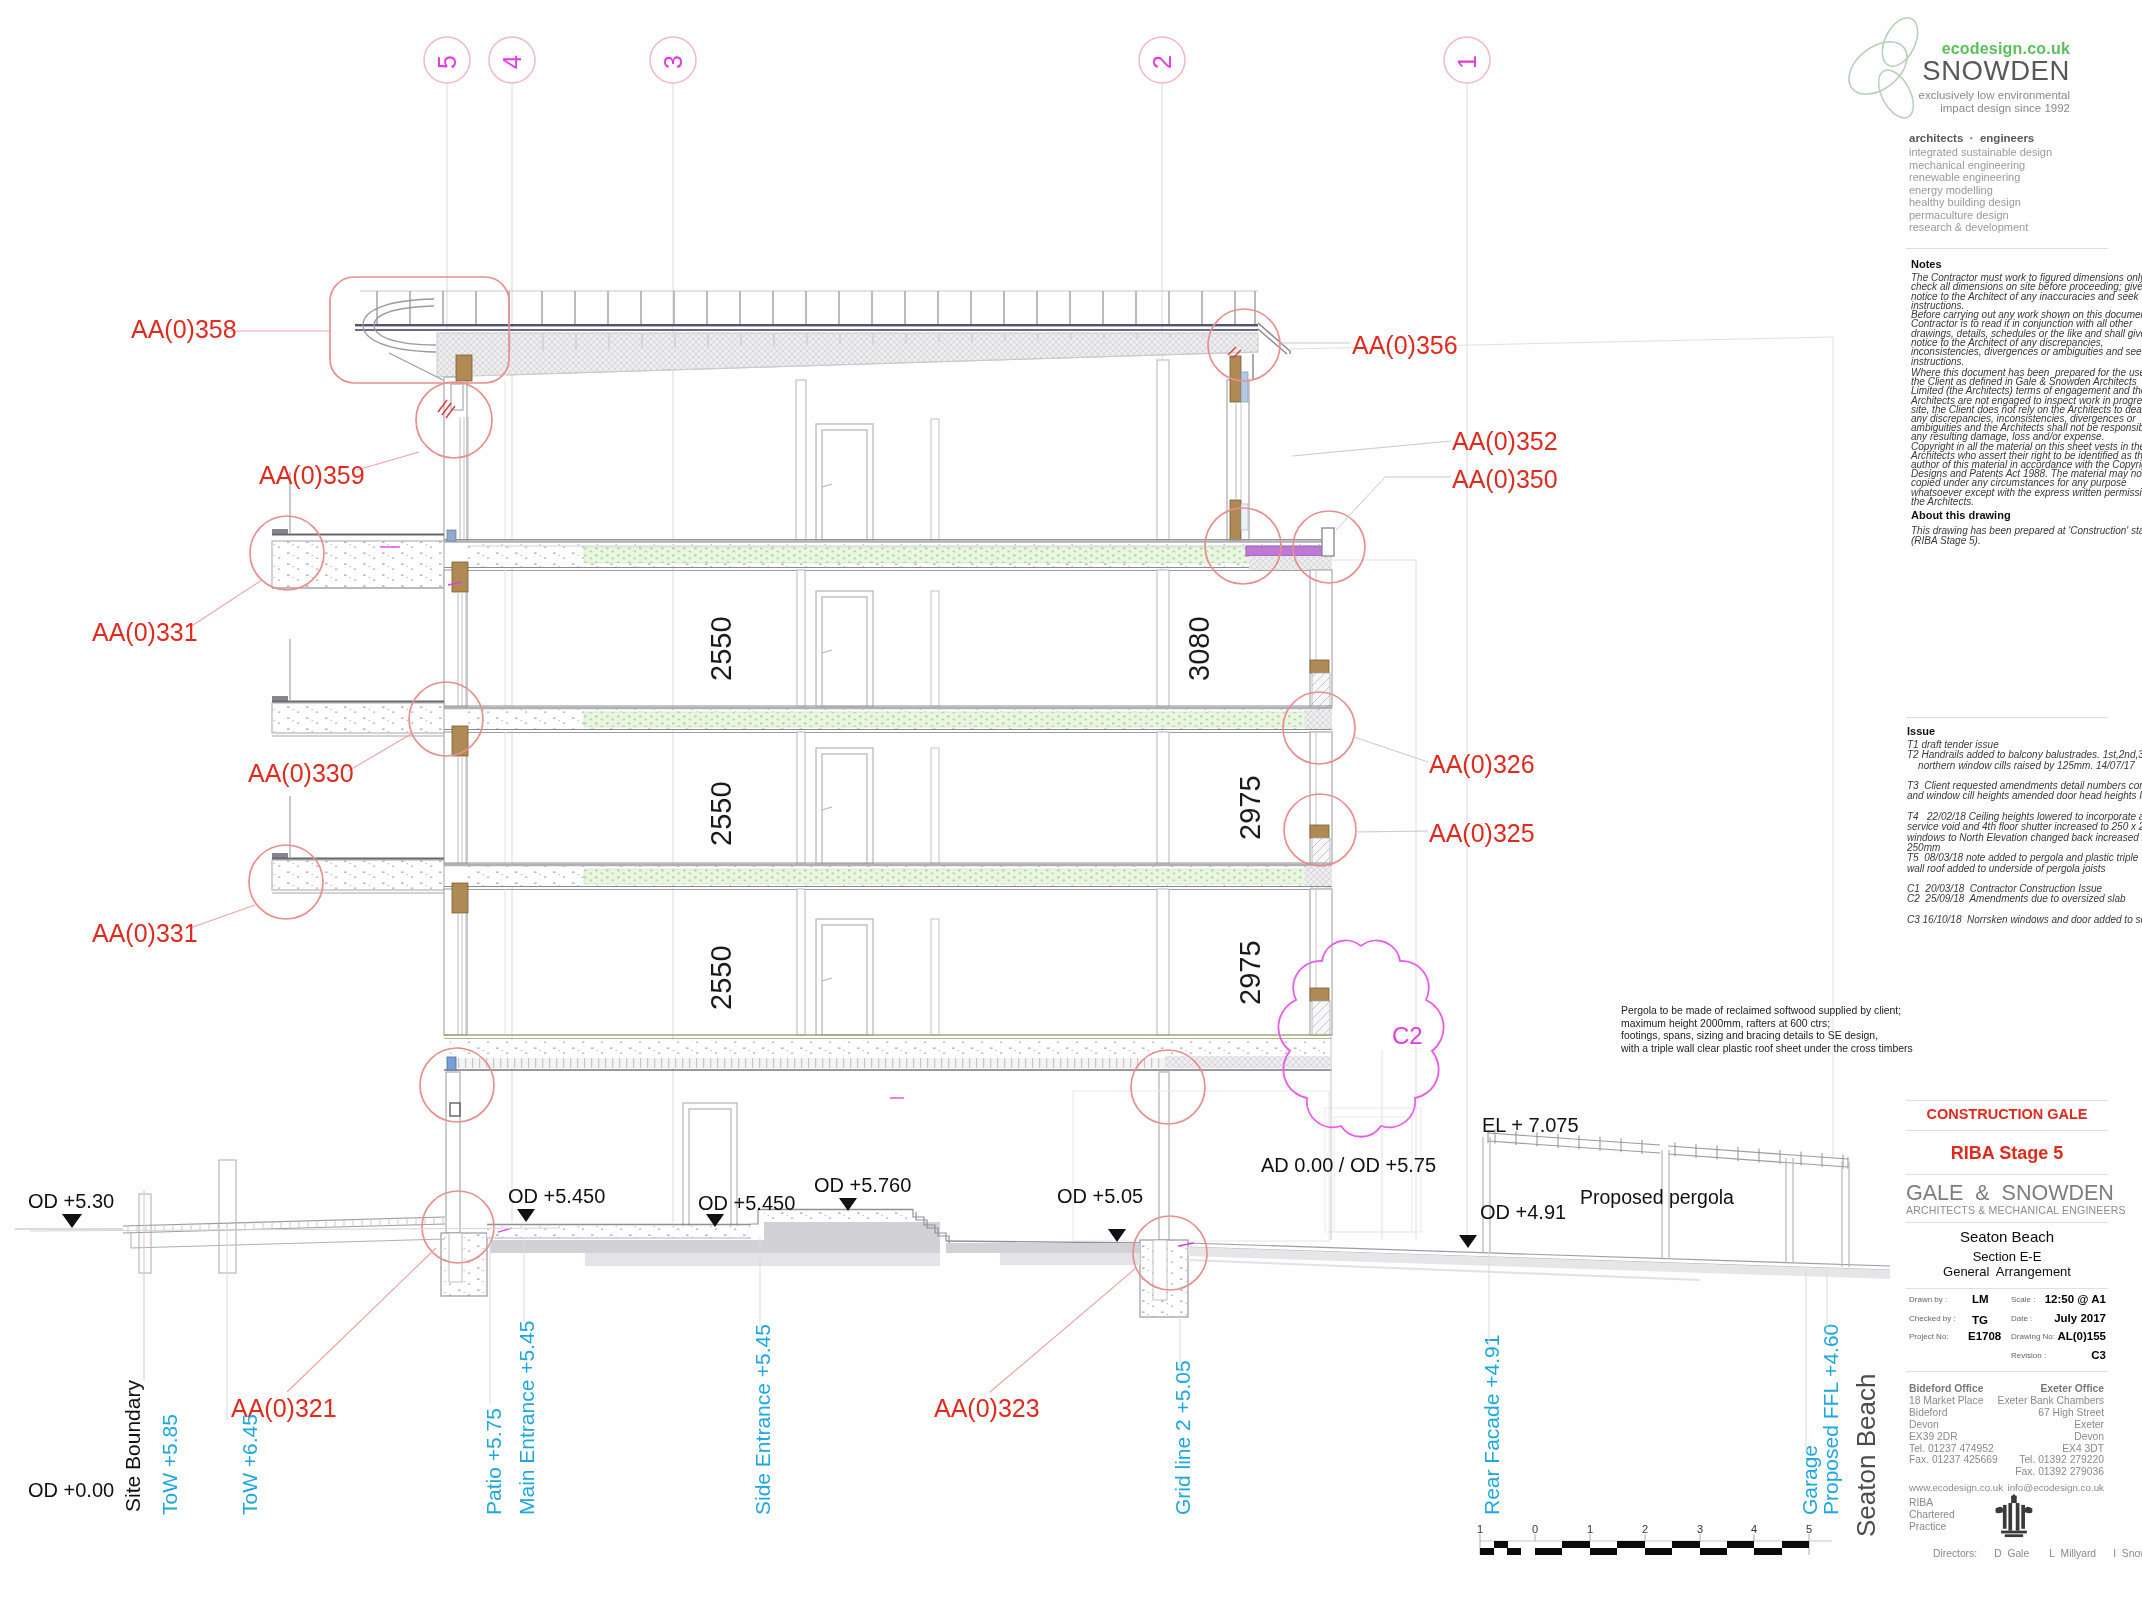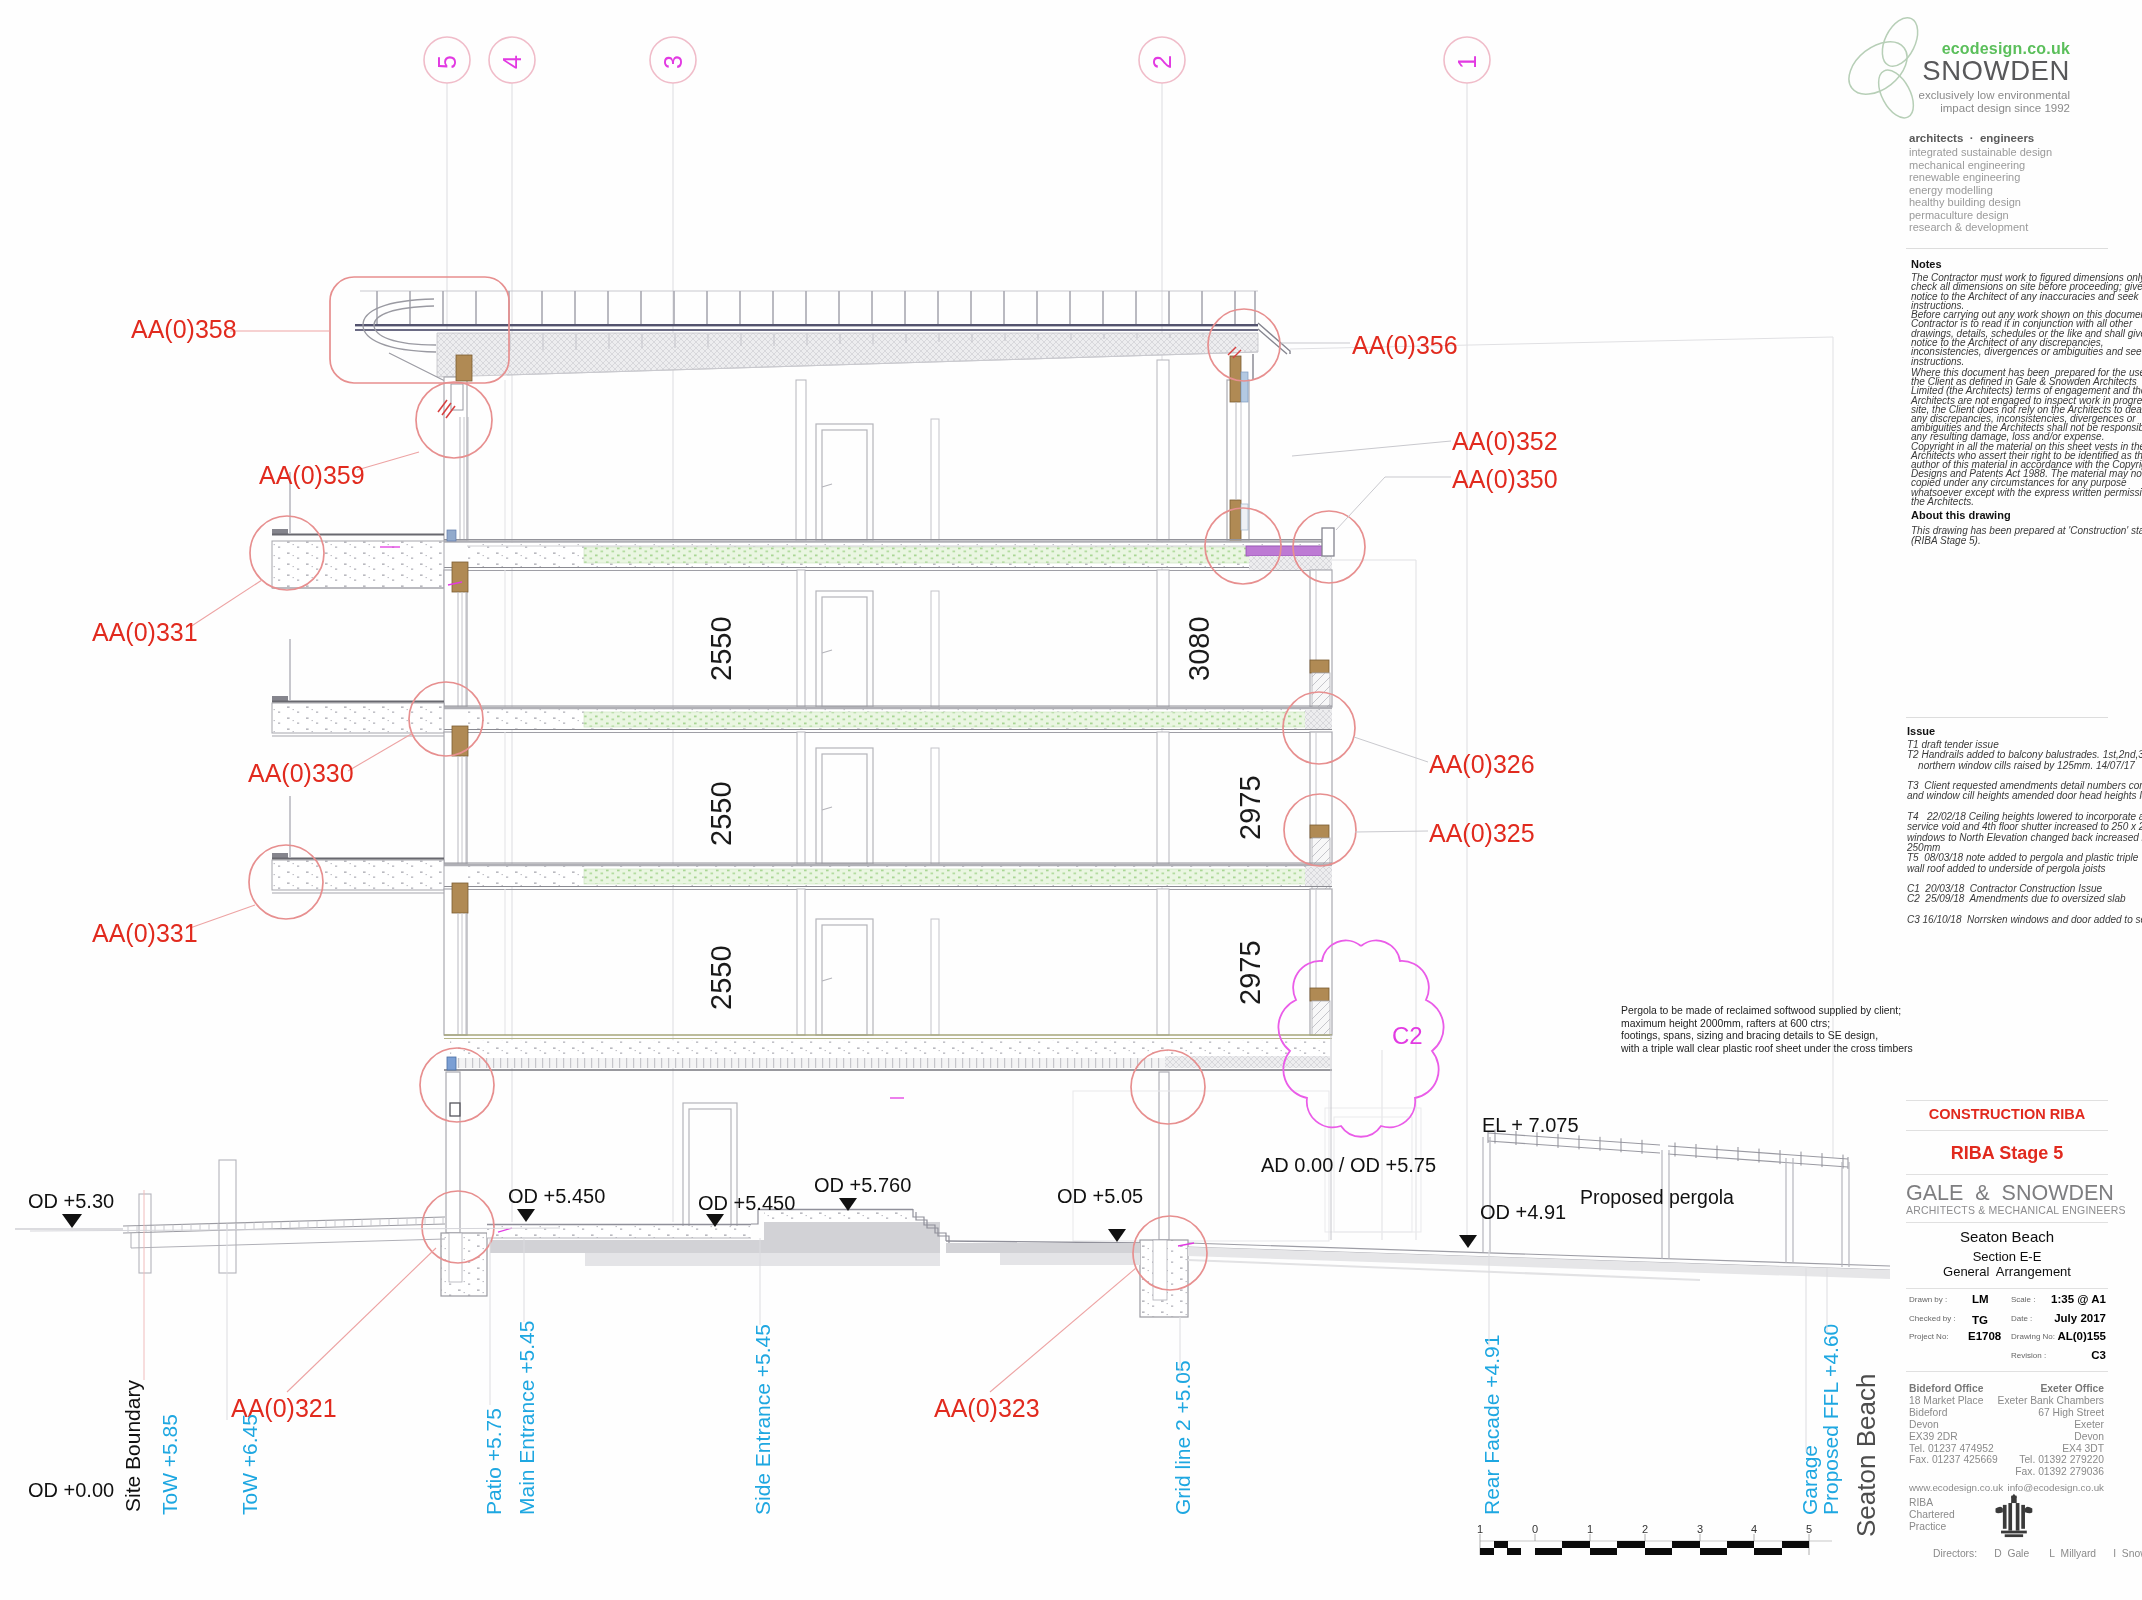--- a/index.html
+++ b/index.html
@@ -797,36 +797,36 @@
 <div class="abs notes" style="left:1911px;top:526px;">This drawing has been prepared at 'Construction' stage<br>(RIBA Stage 5).</div>
 
 
 <div class="abs" style="left:1906px;top:717px;width:202px;height:1px;background:#dddddd;"></div>
 
 <div class="abs nb" style="left:1907px;top:725px;">Issue</div>
 
 <div class="abs notes" style="left:1907px;top:740px;line-height:10.3px;">T1 draft tender issue<br>T2 Handrails added to balcony balustrades. 1st,2nd,3rd floor<br>&nbsp;&nbsp;&nbsp;&nbsp;northern window cills raised by 125mm. 14/07/17<br><br>T3&nbsp; Client requested amendments detail numbers corrected<br>and window cill heights amended door head heights lowered<br><br>T4&nbsp;&nbsp;&nbsp;22/02/18 Ceiling heights lowered to incorporate a&nbsp; 110mm<br>service void and 4th floor shutter increased to 250 x 250mm and<br>windows to North Elevation changed back increased in height by<br>250mm<br>T5&nbsp; 08/03/18 note added to pergola and plastic triple<br>wall roof added to underside of pergola joists<br><br>C1&nbsp; 20/03/18&nbsp; Contractor Construction Issue<br>C2&nbsp; 25/09/18&nbsp; Amendments due to oversized slab<br><br>C3 16/10/18&nbsp; Norrsken windows and door added to section</div>
 
 <div class="abs" style="left:1906px;top:1100px;width:202px;height:1px;background:#e0e0e0;"></div>
-<div class="abs" style="left:1906px;top:1106px;width:202px;text-align:center;font-size:14.5px;font-weight:bold;color:#e12a1e;white-space:nowrap;">CONSTRUCTION RIBA</div>
+<div class="abs" style="left:1906px;top:1106px;width:202px;text-align:center;font-size:14.5px;font-weight:bold;color:#e12a1e;white-space:nowrap;">CONSTRUCTION GALE</div>
 <div class="abs" style="left:1906px;top:1130px;width:202px;height:1px;background:#e0e0e0;"></div>
 
 <div class="abs" style="left:1906px;top:1143px;width:202px;text-align:center;font-size:18px;font-weight:bold;color:#e12a1e;white-space:nowrap;">RIBA Stage 5</div>
 <div class="abs" style="left:1906px;top:1174px;width:202px;height:1px;background:#e0e0e0;"></div>
 
 <div class="abs" style="left:1906px;top:1181px;width:202px;text-align:center;font-size:21.5px;color:#7e7e80;white-space:nowrap;">GALE&nbsp; &amp;&nbsp; SNOWDEN</div>
 <div class="abs" style="left:1906px;top:1204px;width:202px;text-align:center;font-size:10.5px;color:#8d8d8f;letter-spacing:0.2px;white-space:nowrap;">ARCHITECTS &amp; MECHANICAL ENGINEERS</div>
 <div class="abs" style="left:1906px;top:1222px;width:202px;height:1px;background:#e0e0e0;"></div>
 
 <div class="abs" style="left:1906px;top:1228px;width:202px;text-align:center;font-size:15px;color:#0d0d0d;">Seaton Beach</div>
 <div class="abs" style="left:1906px;top:1250px;width:202px;text-align:center;font-size:13px;color:#0d0d0d;line-height:14.5px;">Section E-E<br>General&nbsp; Arrangement</div>
 <div class="abs" style="left:1906px;top:1288px;width:202px;height:1px;background:#e0e0e0;"></div>
 
 <div class="abs" style="left:1909px;top:1295px;width:197px;font-size:8px;color:#666;">
-<div style="position:relative;height:18.5px;"><span>Drawn by :</span><span style="position:absolute;left:63px;top:-2px;font-size:11.5px;font-weight:bold;color:#000;">LM</span><span style="position:absolute;left:102px;">Scale :</span><span style="position:absolute;right:0;top:-2px;font-size:11.5px;font-weight:bold;color:#000;">1:35 @ A1</span></div>
+<div style="position:relative;height:18.5px;"><span>Drawn by :</span><span style="position:absolute;left:63px;top:-2px;font-size:11.5px;font-weight:bold;color:#000;">LM</span><span style="position:absolute;left:102px;">Scale :</span><span style="position:absolute;right:0;top:-2px;font-size:11.5px;font-weight:bold;color:#000;">12:50 @ A1</span></div>
 <div style="position:relative;height:18.5px;"><span>Checked by :</span><span style="position:absolute;left:63px;top:0px;font-size:11.5px;font-weight:bold;color:#000;">TG</span><span style="position:absolute;left:102px;">Date :</span><span style="position:absolute;right:0;top:-2px;font-size:11.5px;font-weight:bold;color:#000;">July 2017</span></div>
 <div style="position:relative;height:18.5px;"><span>Project No:</span><span style="position:absolute;left:59px;top:-2px;font-size:11.5px;font-weight:bold;color:#000;">E1708</span><span style="position:absolute;left:102px;">Drawing No:</span><span style="position:absolute;right:0;top:-2px;font-size:11.5px;font-weight:bold;color:#000;">AL(0)155</span></div>
 <div style="position:relative;height:18.5px;">
         <span style="position:absolute;left:102px;">Revision :</span>
         <span style="position:absolute;right:0;top:-2px;font-size:11.5px;font-weight:bold;color:#000;">C3</span>
       </div>
 </div>
 <div class="abs" style="left:1906px;top:1371px;width:202px;height:1px;background:#e0e0e0;"></div>
 
 <div class="abs" style="left:1909px;top:1383px;font-size:10.3px;line-height:11.9px;color:#8a8a8a;"><b style="color:#777;">Bideford Office</b><br>18 Market Place<br>Bideford<br>Devon<br>EX39 2DR<br>Tel. 01237 474952<br>Fax. 01237 425669</div>

